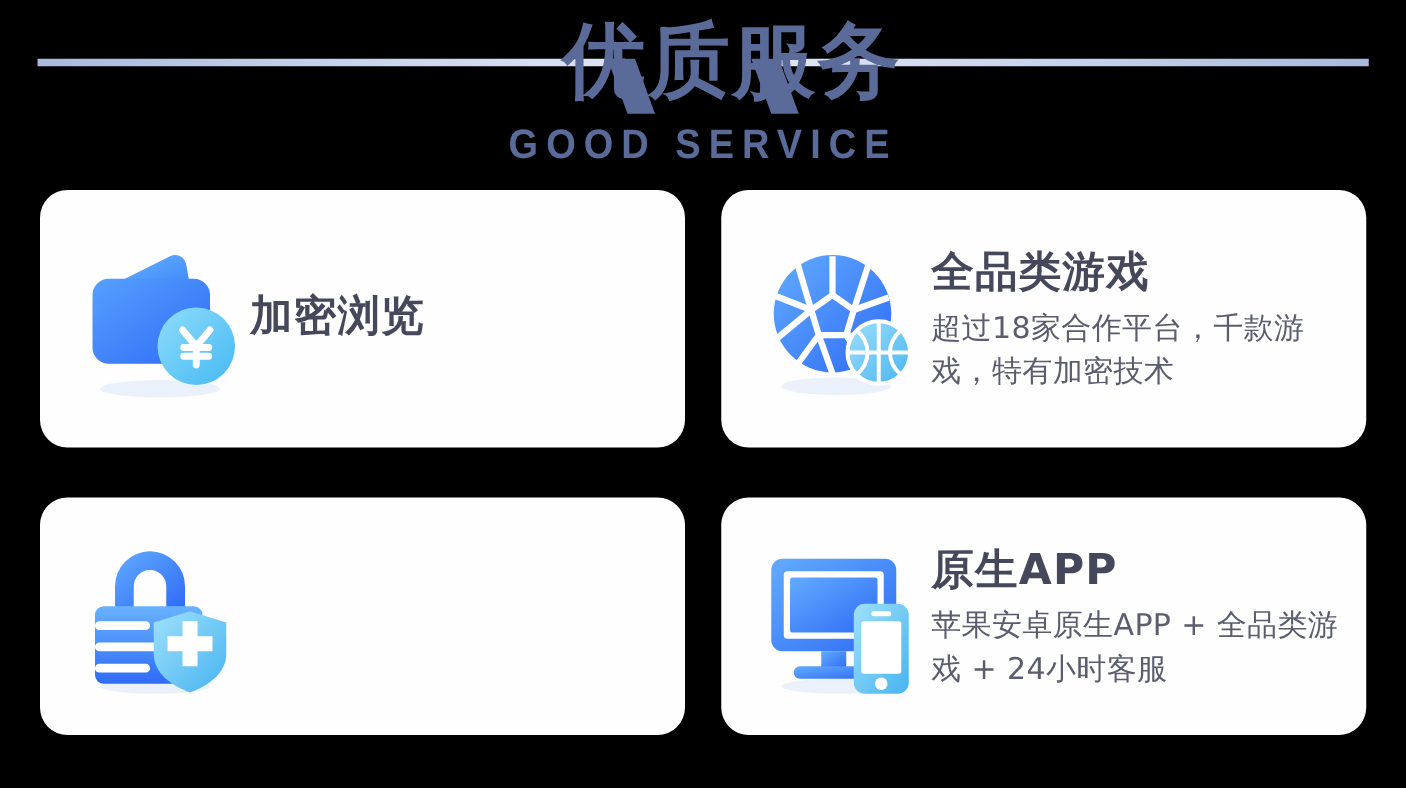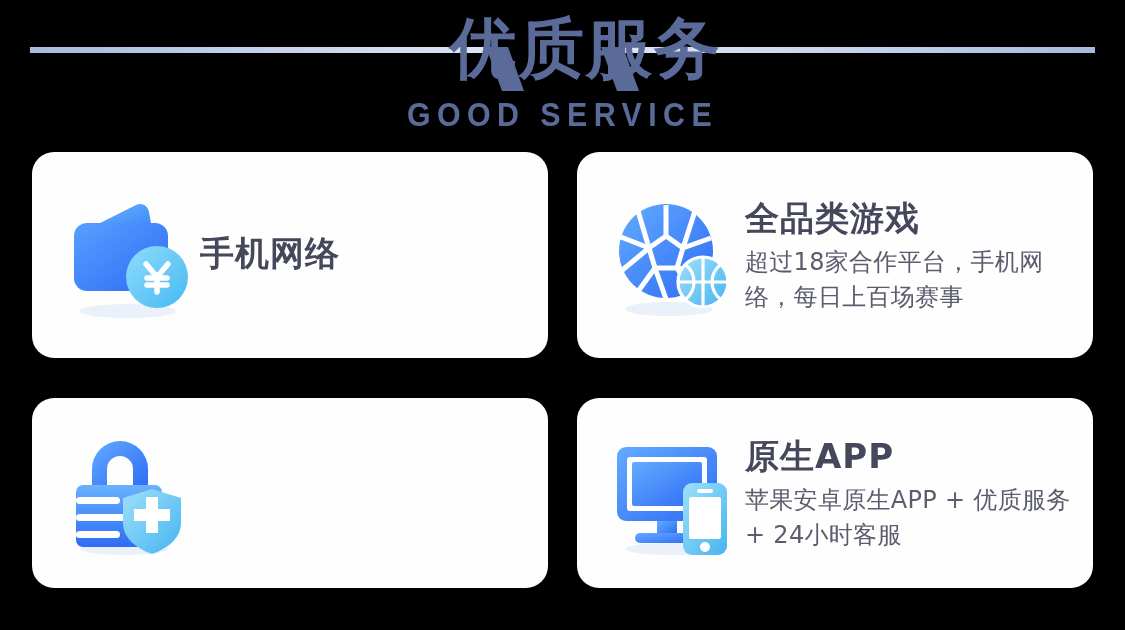--- a/index.html
+++ b/index.html
@@ -138,21 +138,21 @@
         <g fill="none" stroke="#ffffff" stroke-width="5.5" stroke-linecap="round">
           <path d="M84 75 L95 88"></path>
           <path d="M106 75 L95 88"></path>
           <path d="M95 88 L95 103"></path>
           <path d="M85 89 H105"></path>
           <path d="M85 96 H105"></path>
         </g>
       </svg>
     </div>
     <div class="card-text">
-      <div class="card-title">手机网络</div>
+      <div class="card-title">加密浏览</div>
     </div>
   </div>
 
   <div class="card">
     <div class="card-icon">
       <svg class="icon-svg" viewBox="0 0 132 132">
         <defs>
           <linearGradient id="bg1" x1="0" y1="0" x2="1" y2="1">
             <stop offset="0" stop-color="#62abff"></stop>
               <stop offset="1" stop-color="#2f6bf5"></stop>
@@ -182,21 +182,21 @@
           <circle cx="96" cy="93" r="25"></circle>
           <path d="M96 68 L96 118"></path>
           <path d="M71 93 L121 93"></path>
           <path d="M78 75 C90 85 90 101 78 111"></path>
           <path d="M114 75 C102 85 102 101 114 111"></path>
         </g>
       </svg>
     </div>
     <div class="card-text">
       <div class="card-title">全品类游戏</div>
-      <div class="card-desc wide">超过18家合作平台，手机网络，每日上百场赛事</div>
+      <div class="card-desc wide">超过18家合作平台，千款游戏，特有加密技术</div>
     </div>
   </div>
 
   <div class="card">
     <div class="card-icon">
       <svg class="icon-svg" viewBox="0 0 132 132">
         <defs>
           <linearGradient id="lg1" x1="0" y1="0" x2="1" y2="1">
             <stop offset="0" stop-color="#62abff"></stop>
               <stop offset="1" stop-color="#2f6bf5"></stop>
@@ -246,17 +246,17 @@
         <rect x="50" y="94" width="20" height="14" fill="url(#mg1)"></rect>
         <rect x="28" y="106" width="64" height="10" rx="5" fill="url(#mg1)"></rect>
         <rect x="76" y="56" width="44" height="72" rx="9" fill="url(#mg2)"></rect>
         <rect x="82" y="70" width="32" height="42" rx="2" fill="#ffffff"></rect>
         <rect x="90" y="62" width="16" height="4" rx="2" fill="#ffffff"></rect>
         <circle cx="98" cy="120" r="5" fill="#ffffff"></circle>
       </svg>
     </div>
     <div class="card-text">
       <div class="card-title">原生APP</div>
-      <div class="card-desc wide">苹果安卓原生APP + 优质服务 + 24小时客服</div>
+      <div class="card-desc wide">苹果安卓原生APP + 全品类游戏 + 24小时客服</div>
     </div>
   </div>
 
 </div>
 
 </body></html>

